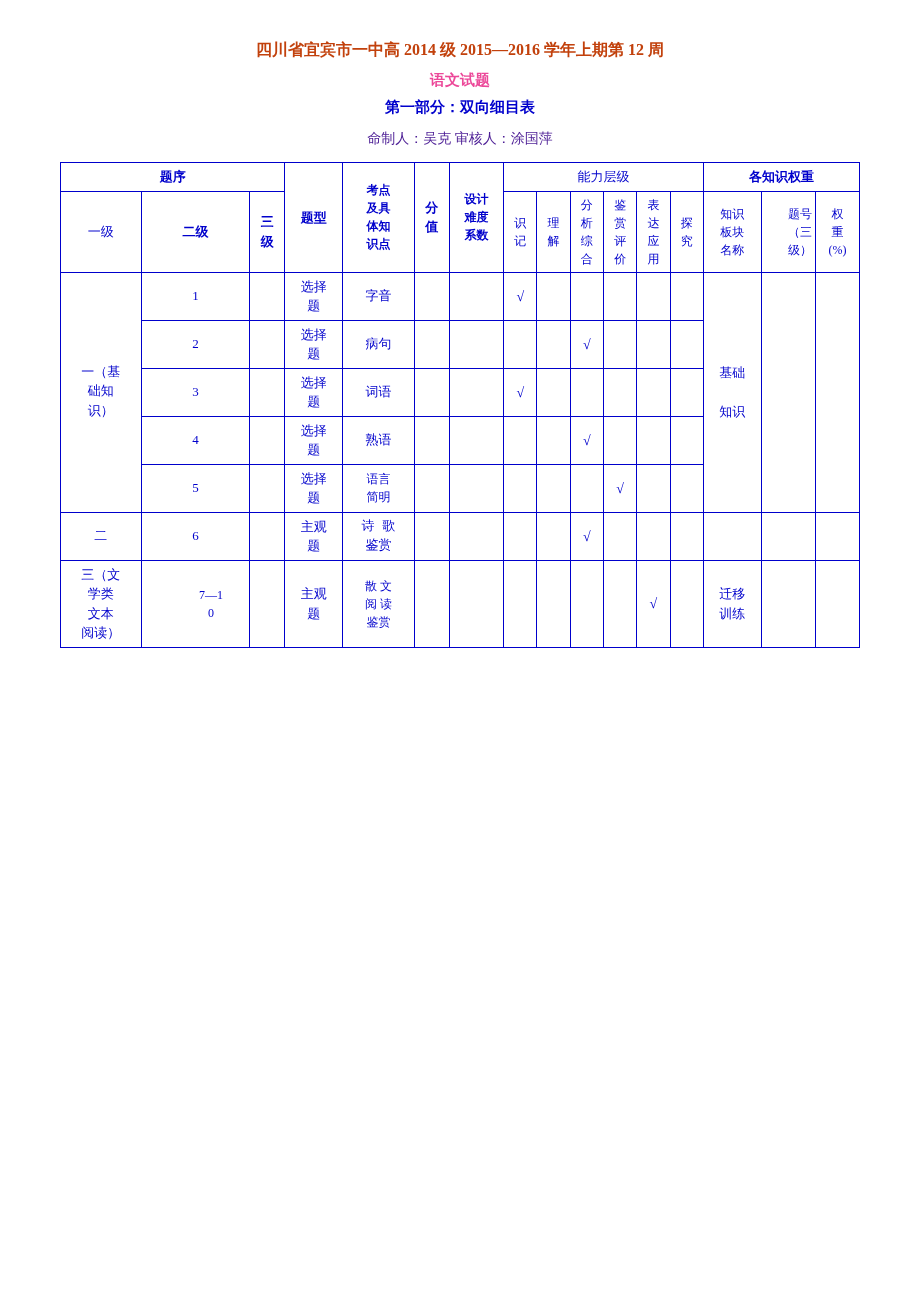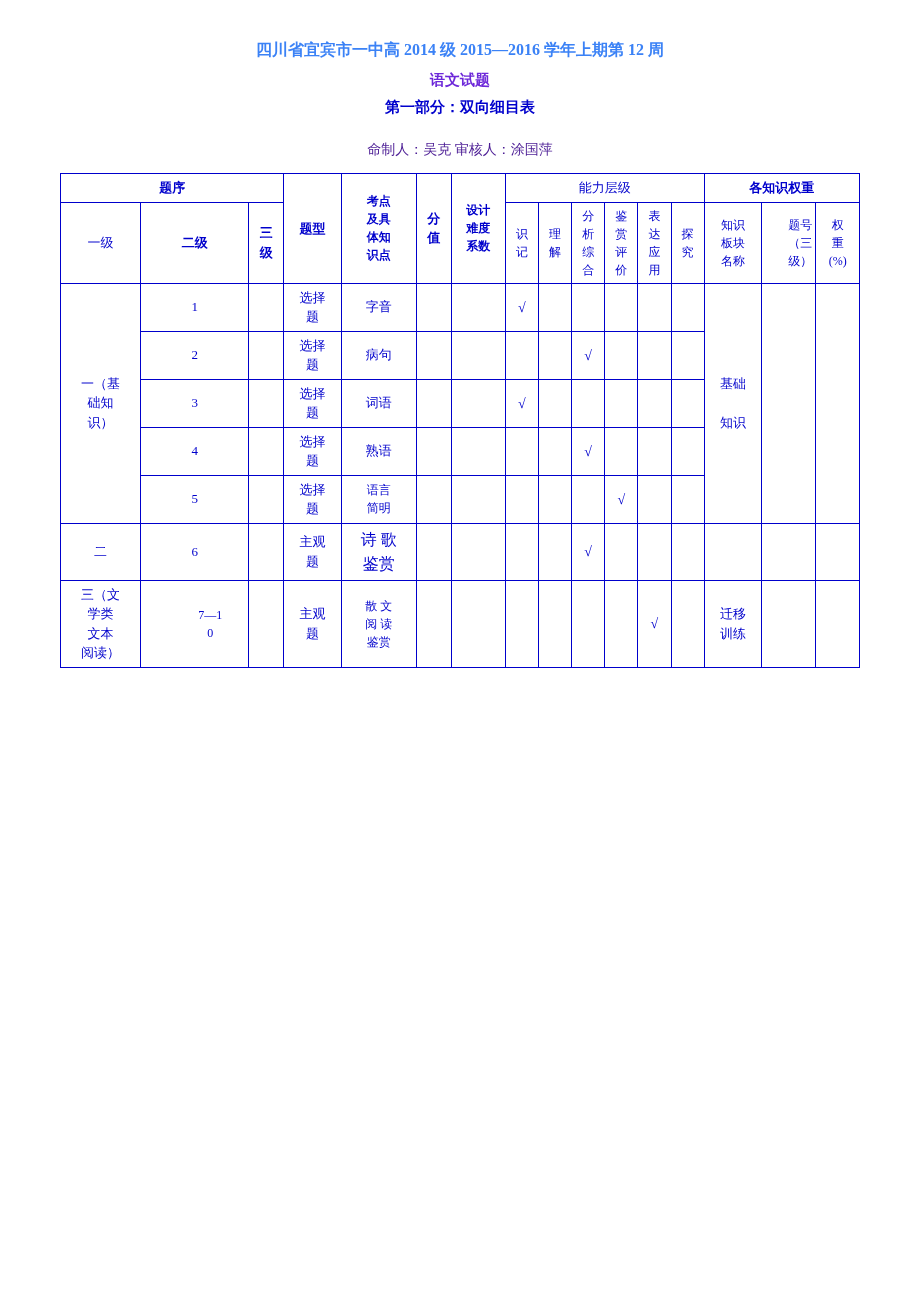--- a/index.html
+++ b/index.html
@@ -11,34 +11,34 @@
       min-height: 1302px;
       padding: 40px 60px;
     }
     .page-header {
       text-align: center;
       margin-bottom: 8px;
     }
     .title-main {
       font-size: 16px;
       font-weight: bold;
-      color: #3b82f6;
+      color: #c2410c;
       margin-bottom: 10px;
     }
     .title-sub {
       font-size: 15px;
       font-weight: bold;
-      color: #6d28d9;
+      color: #ec4899;
       margin-bottom: 8px;
     }
     .title-section {
       font-size: 15px;
       font-weight: bold;
       color: #0000cc;
-      margin-bottom: 24px;
+      margin-bottom: 13px;
     }
     .author-line {
       font-size: 14px;
       color: #4c1d95;
       margin-bottom: 14px;
     }
     table {
       border-collapse: collapse;
       width: 100%;
       font-size: 13px;
@@ -88,21 +88,21 @@
     <td style="font-size:12px;">分<br>析<br>综<br>合</td>
     <td style="font-size:12px;">鉴<br>赏<br>评<br>价</td>
     <td style="font-size:12px;">表<br>达<br>应<br>用</td>
     <td style="font-size:12px;">探<br>究</td>
     <td style="font-size:12px;">知识<br>板块<br>名称</td>
     <td style="font-size:12px;text-align:right;">题号<br>（三<br>级）</td>
     <td style="font-size:12px;">权<br>重<br>(%)</td>
   </tr>
 
   <tr>
-    <td rowspan="5" style="font-size:13px;">一（基<br>础知<br>识）</td>
+    <td rowspan="5" style="font-size:13px;font-family:Liberation Mono, monospace;">一（基<br>础知<br>识）</td>
     <td>1</td>
     <td></td>
     <td>选择<br>题</td>
     <td>字音</td>
     <td></td>
     <td></td>
     <td class="checkmark">√</td>
     <td></td>
     <td></td>
     <td></td>
@@ -171,21 +171,21 @@
     <td class="checkmark">√</td>
     <td></td>
     <td></td>
   </tr>
 
   <tr>
     <td>二</td>
     <td>6</td>
     <td></td>
     <td>主观<br>题</td>
-    <td style="font-size:16px;">诗 歌<br>鉴赏</td>
+    <td style="font-size:13px;font-family:Liberation Mono, monospace;">诗 歌<br>鉴赏</td>
     <td></td>
     <td></td>
     <td></td>
     <td></td>
     <td class="checkmark">√</td>
     <td></td>
     <td></td>
     <td></td>
     <td></td>
     <td></td>

